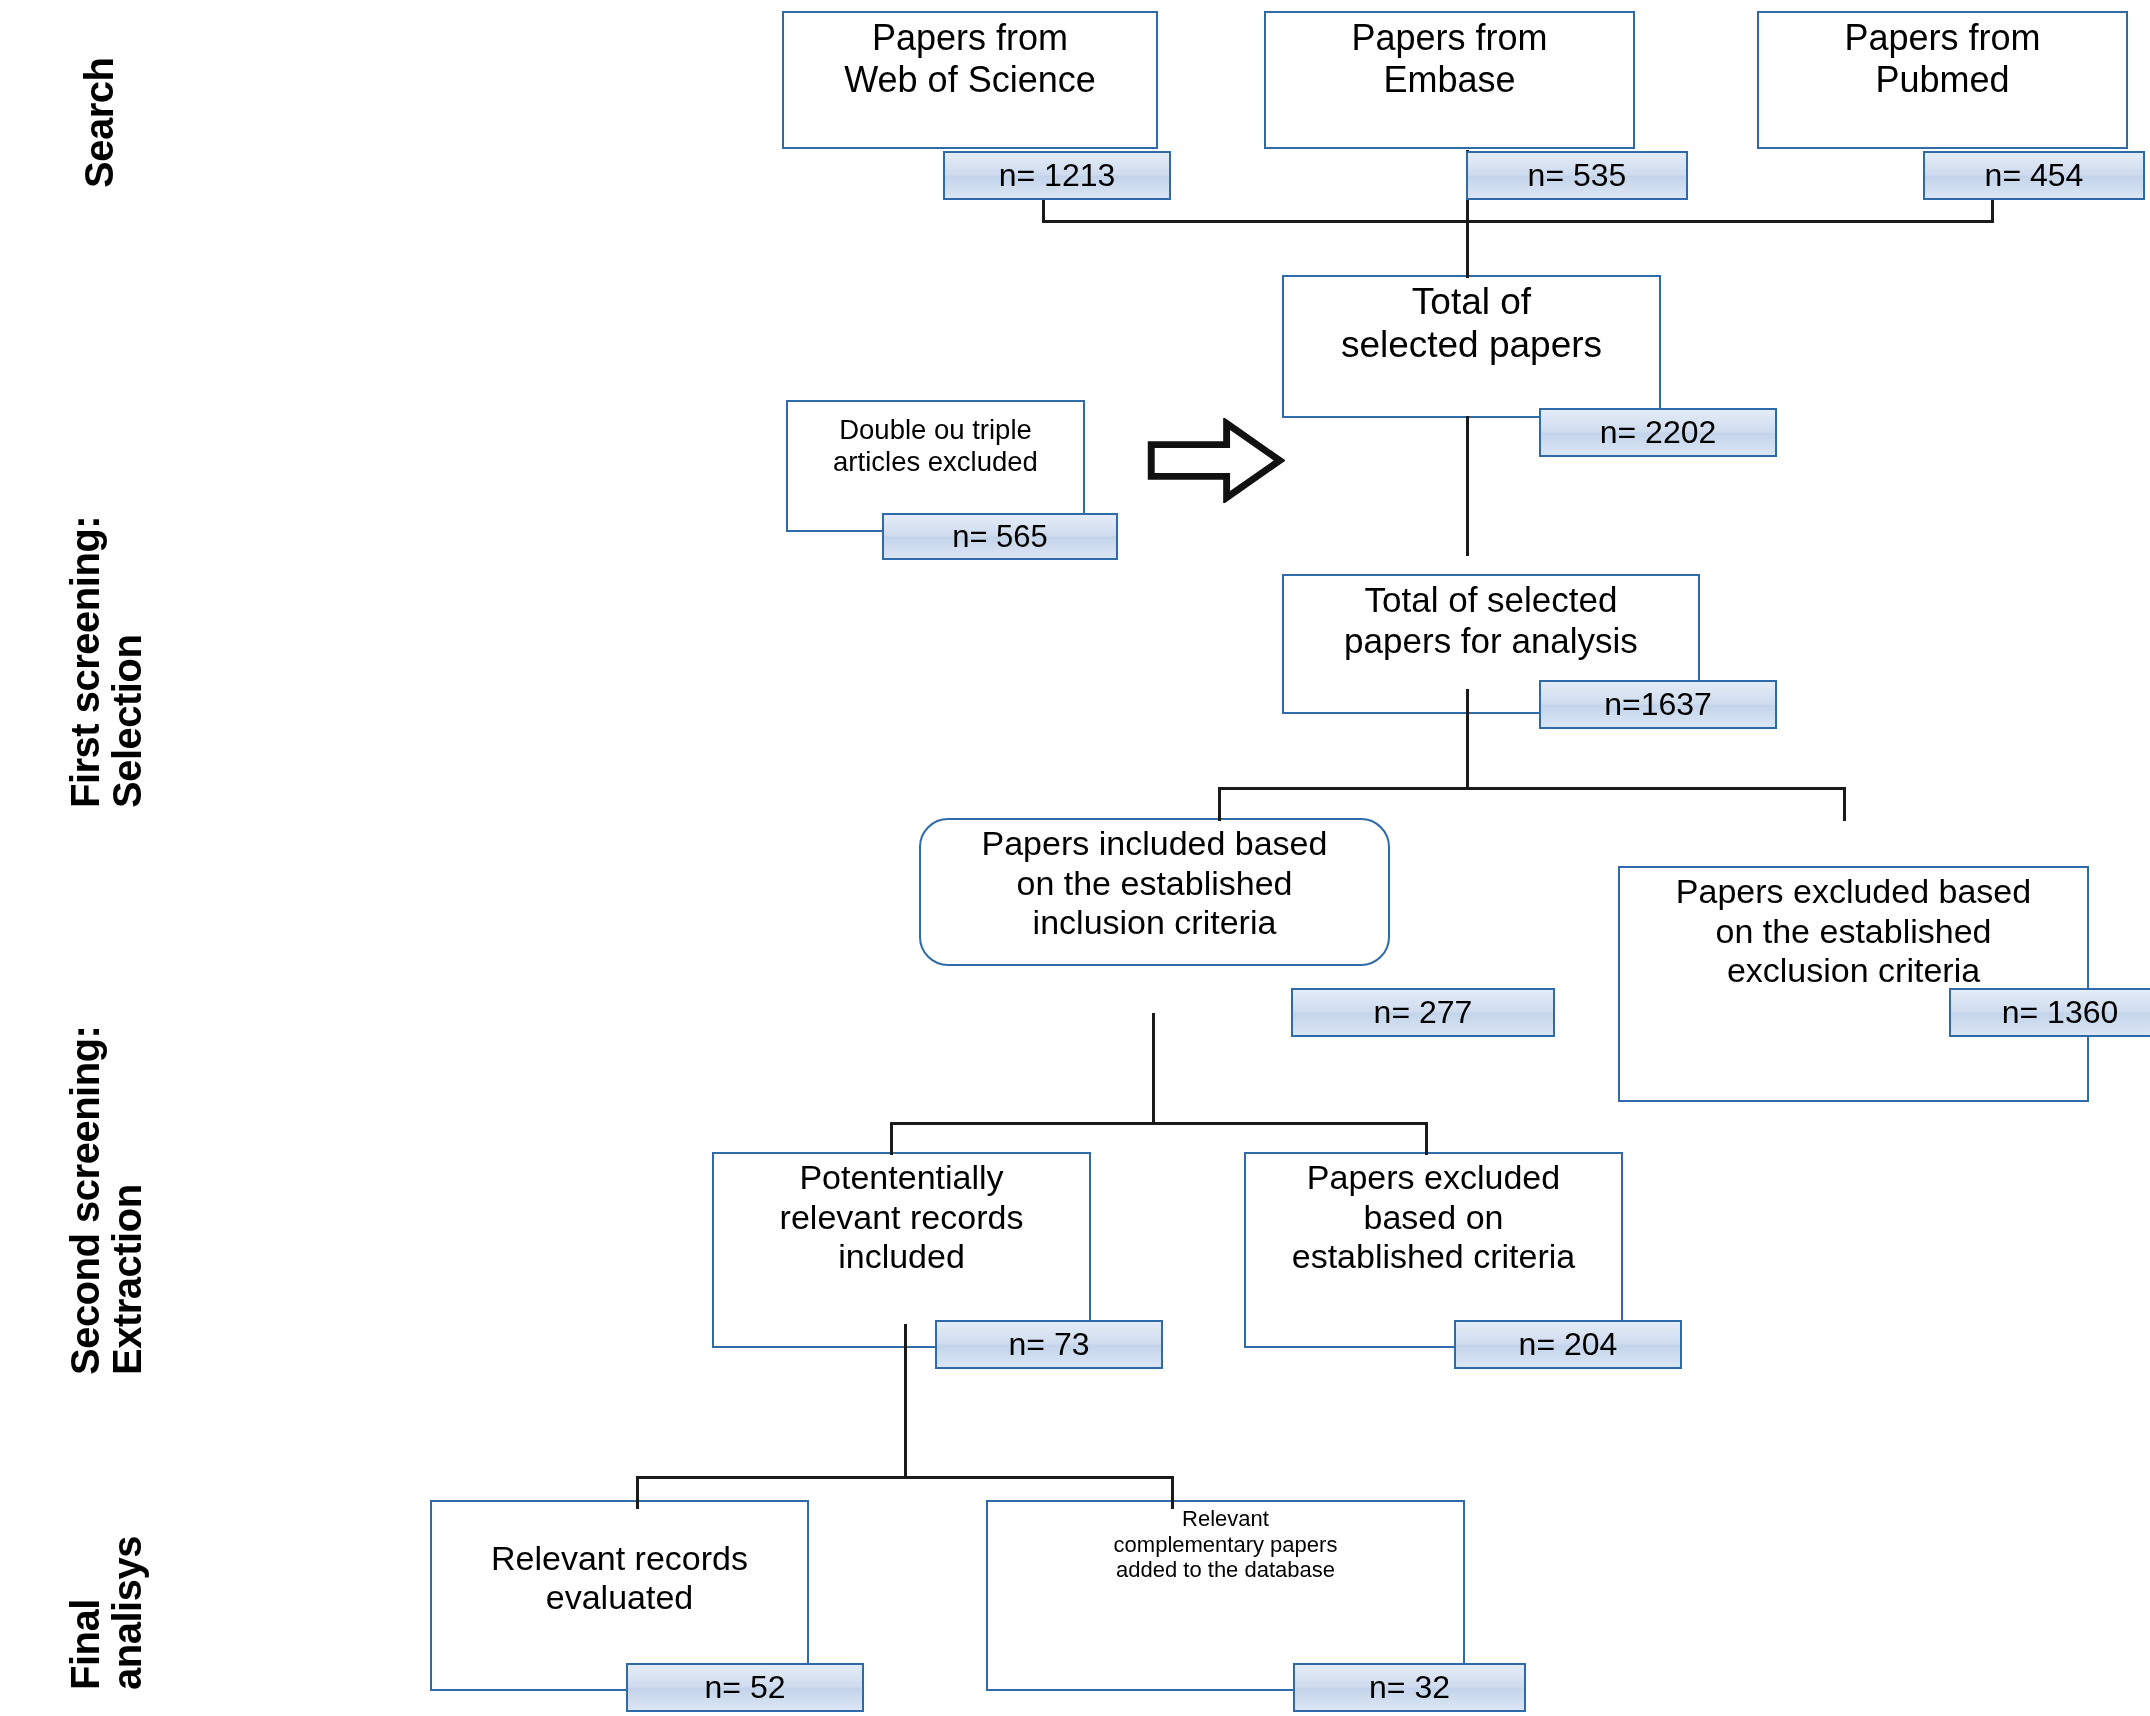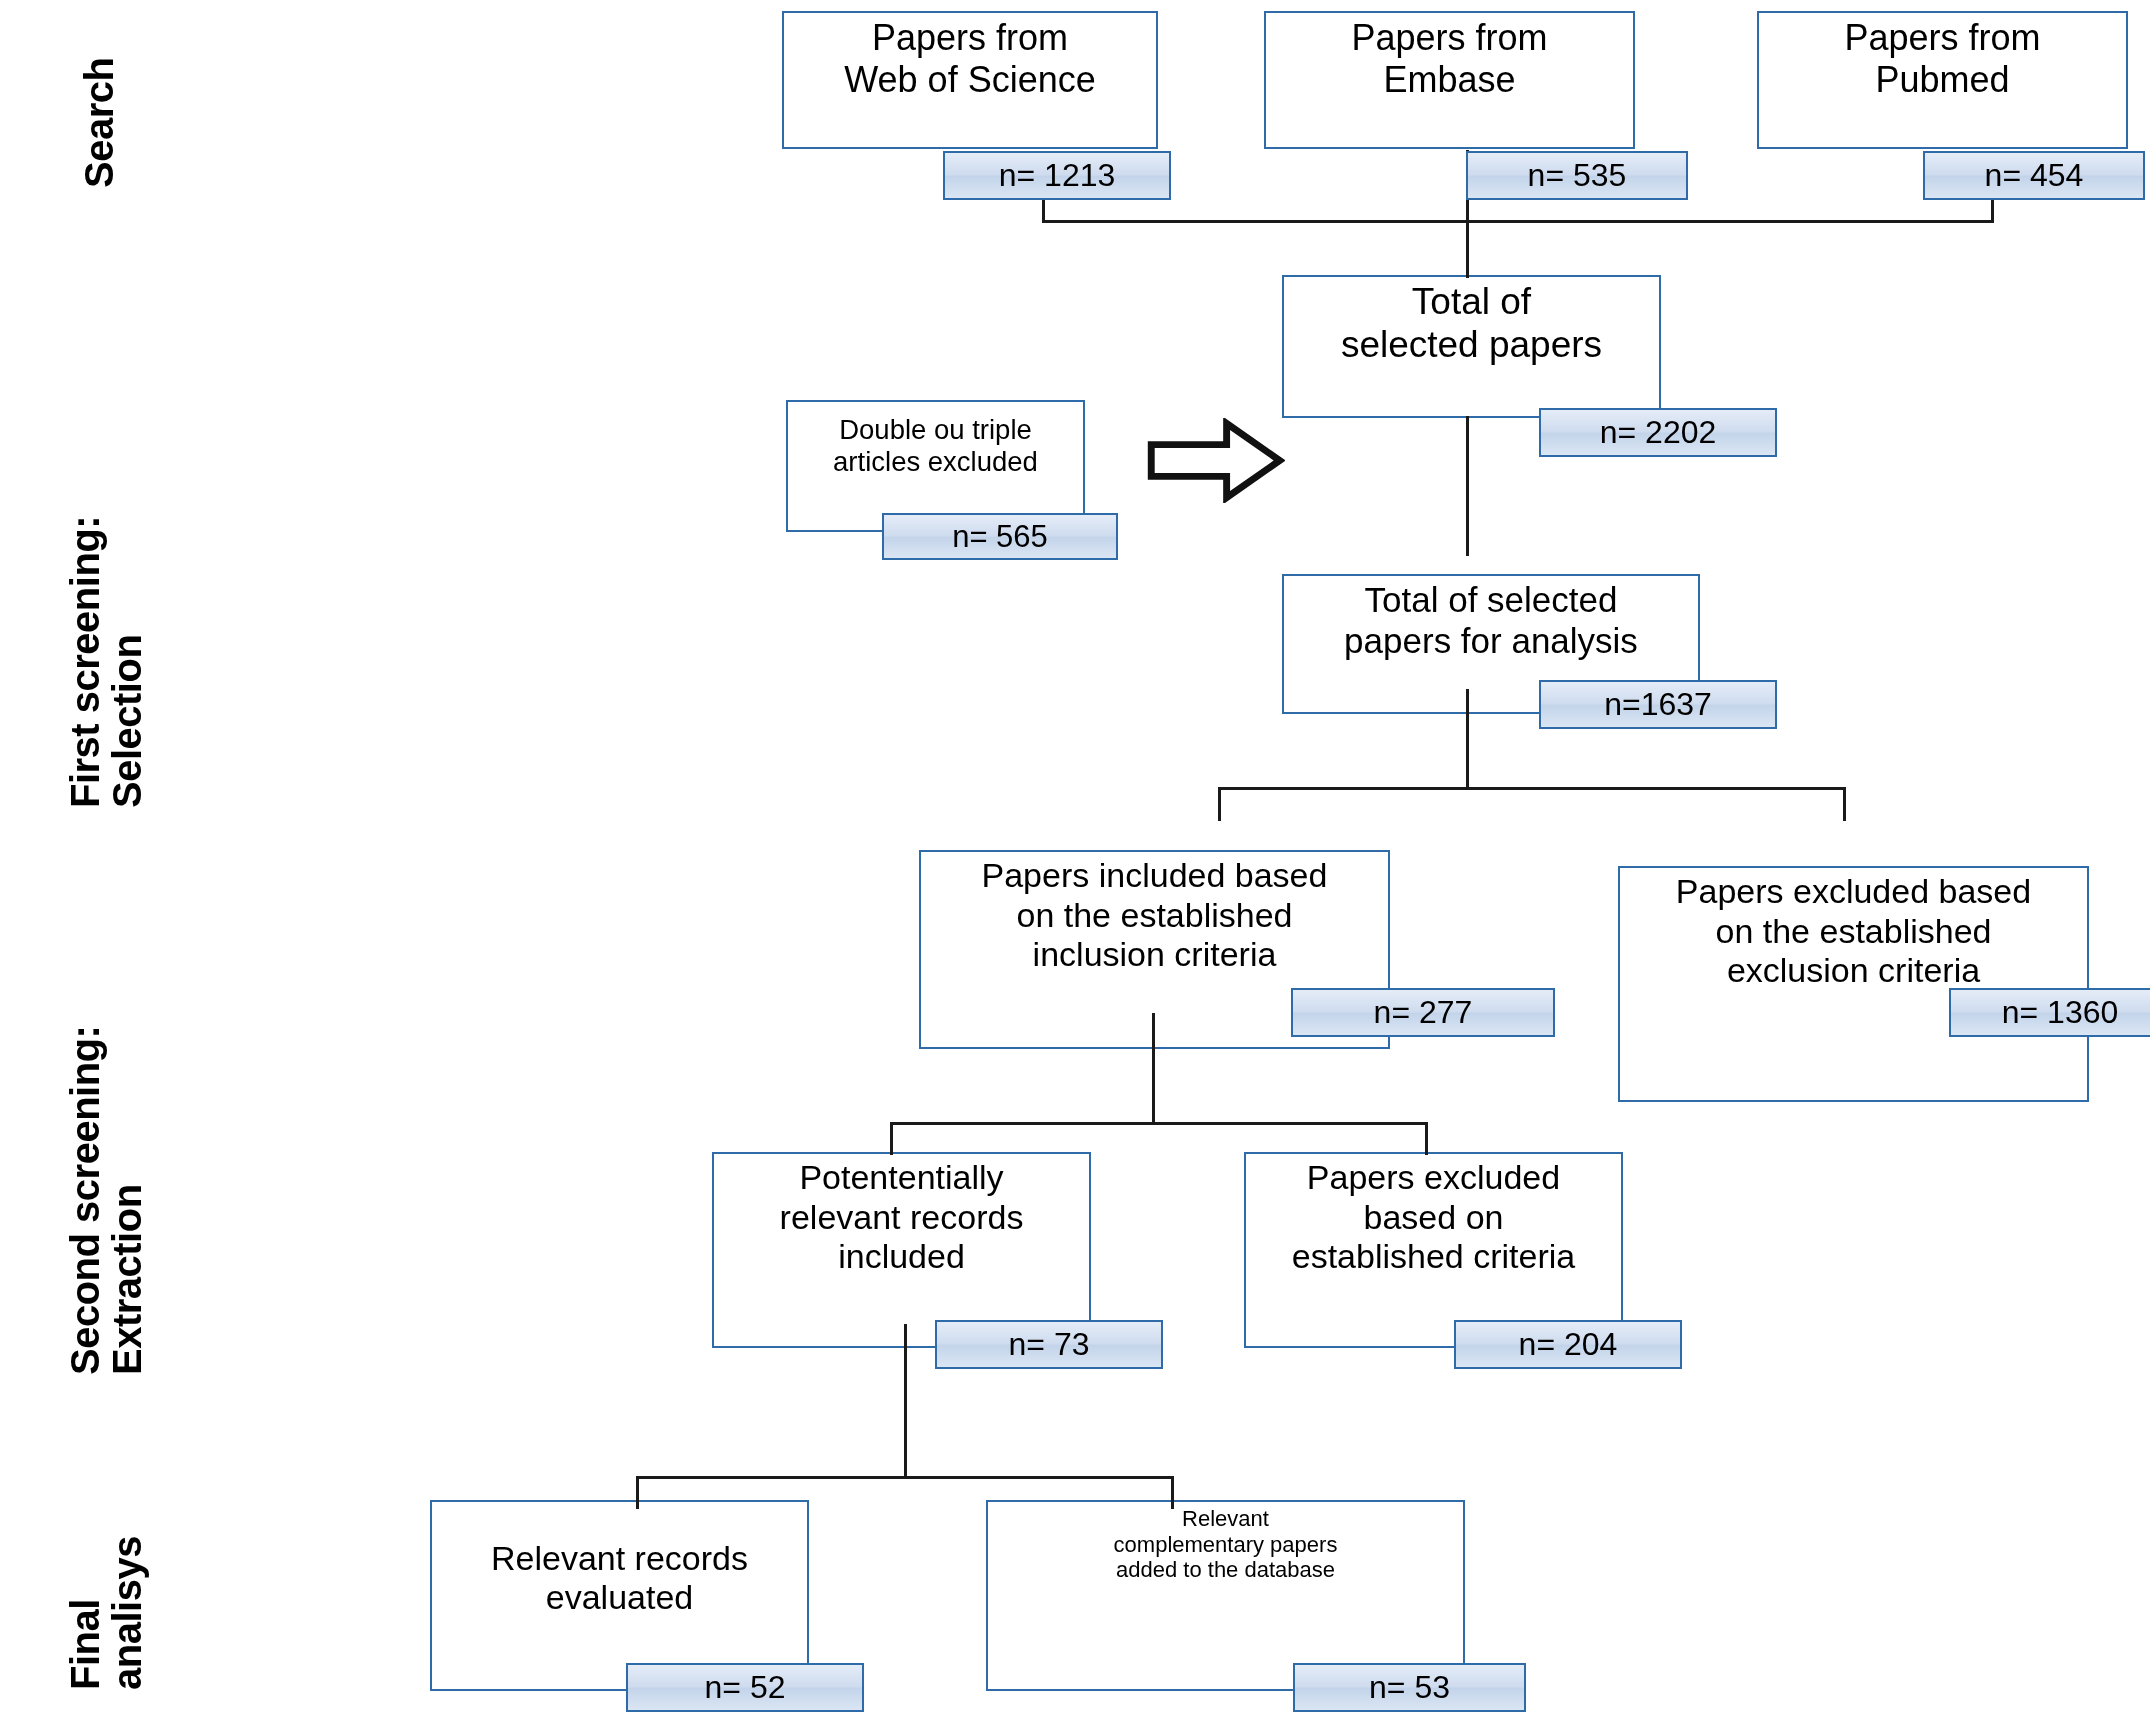--- a/index.html
+++ b/index.html
@@ -172,21 +172,21 @@
   </svg>
 
   <div class="node" style="left:1282px; top:551px; width:418px; height:140px; font-size:35px;margin-top:23px;">
     <span class="txt">Total of selected
 papers for analysis</span>
   </div>
   <div class="badge" style="left:1539px; top:680px; width:238px; height:49px; font-size:32px;">
     <span>n=1637</span>
   </div>
 
-  <div class="node" style="left:919px; top:850px; width:471px; height:199px; font-size:34px;">
+  <div class="node" style="left:919px; top:818px; width:471px; height:148px; font-size:34px;border-radius:29px;">
     <span class="txt">Papers included based
 on the established
 inclusion criteria</span>
   </div>
   <div class="badge" style="left:1291px; top:988px; width:264px; height:49px; font-size:32px;">
     <span>n= 277</span>
   </div>
 
   <div class="node" style="left:1618px; top:866px; width:471px; height:236px; font-size:34px;">
     <span class="txt">Papers excluded based
@@ -222,17 +222,17 @@
   <div class="badge" style="left:626px; top:1663px; width:238px; height:49px; font-size:32px;align-items:center;">
     <span>n= 52</span>
   </div>
 
   <div class="node" style="left:986px; top:1500px; width:479px; height:191px; font-size:22px;">
     <span class="txt">Relevant
 complementary papers
 added to the database</span>
   </div>
   <div class="badge" style="left:1293px; top:1663px; width:233px; height:49px; font-size:32px;">
-    <span>n= 53</span>
+    <span>n= 32</span>
   </div>
 
 </div>
 
 
 </body></html>

